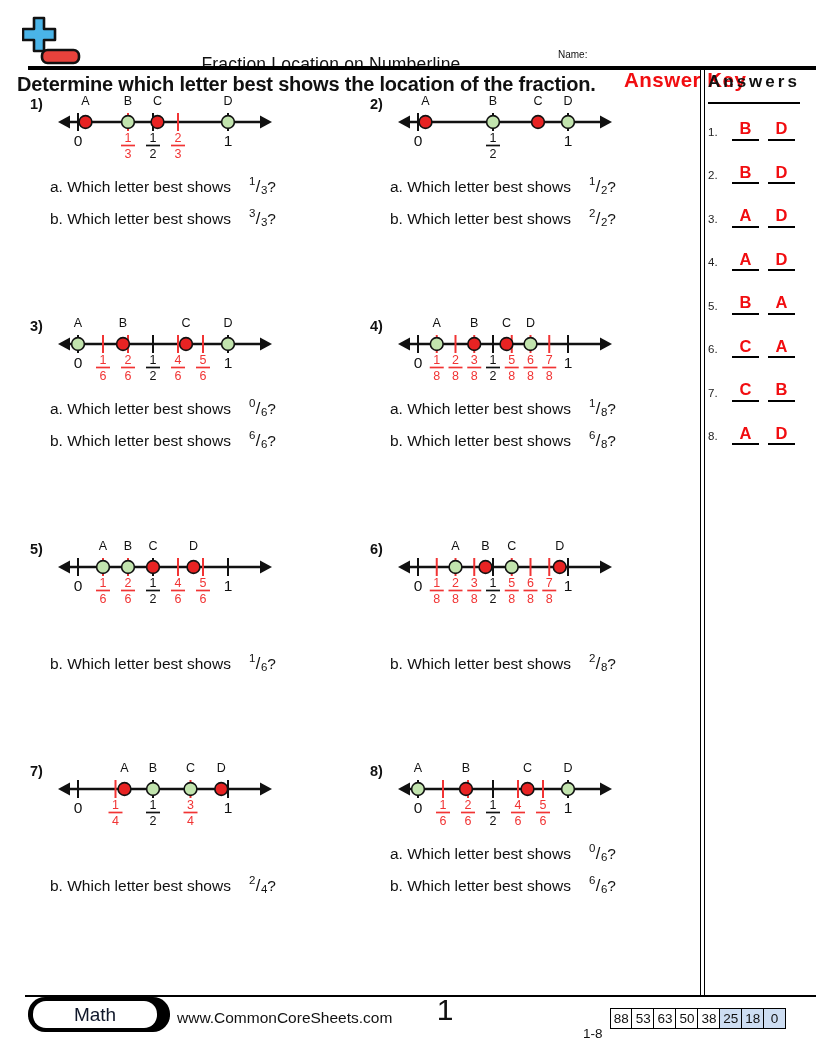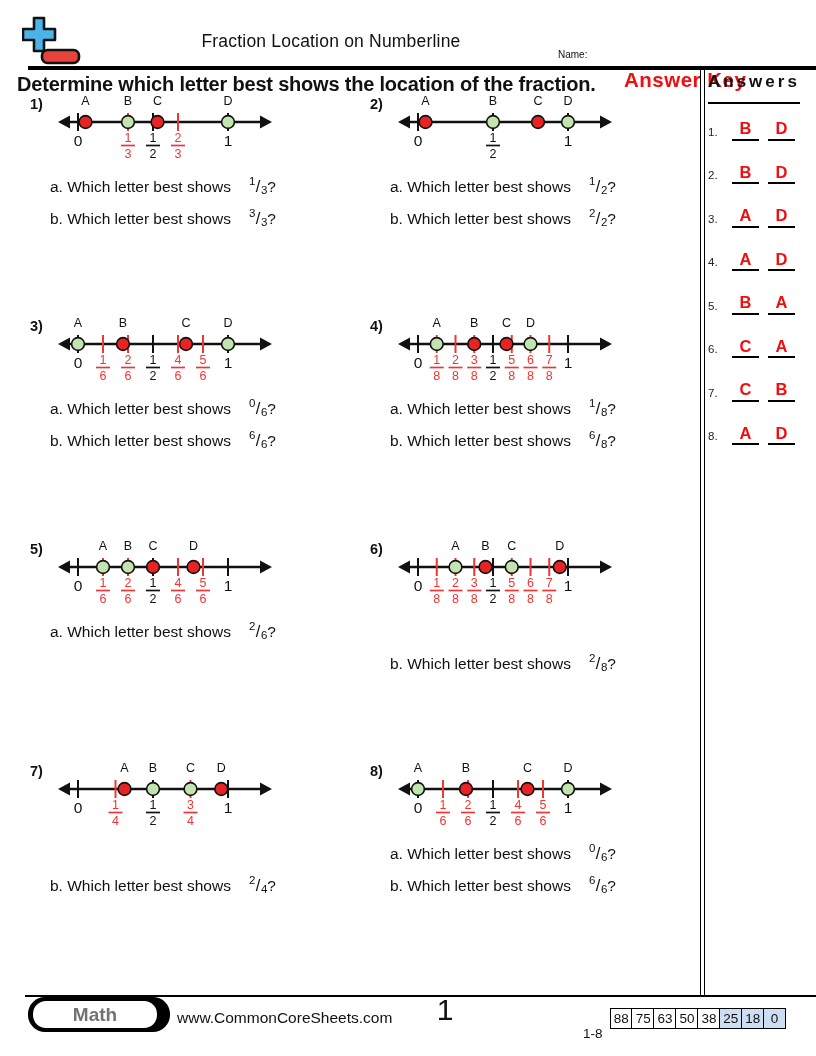--- a/index.html
+++ b/index.html
@@ -2,21 +2,21 @@
 <html style="--red-text: #f10d10; --score-hl: #cdddf2;"><head>
 <meta charset="utf-8">
 <style>
   html,body { margin:0; padding:0; }
   body {
     width:816px; height:1056px; background:#ffffff; position:relative;
     font-family:"Liberation Sans", sans-serif; color:#111; overflow:hidden;
   }
   
   .logo-svg { position:absolute; left:22px; top:16px; }
-  .title { position:absolute; left:166px; top:31px; width:330px; text-align:center;
+  .title { position:absolute; left:166px; top:54px; width:330px; text-align:center;
            font-size:17.5px; font-weight:500; letter-spacing:0.2px; }
   .name-label { position:absolute; left:558px; top:49px; font-size:10px; }
   .answer-key { position:absolute; left:624px; top:28px; font-size:20.5px; font-weight:700;
                 color:var(--red-text); letter-spacing:0.5px;margin-top:40px; }
   .header-rule { position:absolute; left:28px; top:66px; width:788px; height:4.2px; background:#000; }
   .instruction { position:absolute; left:17px; top:73px; font-size:20px; font-weight:700;
                  letter-spacing:-0.2px; }
   
   .ans-divider { position:absolute; left:700px; top:70px; height:926px; width:5px;
                  border-left:1.7px solid #000; border-right:1.7px solid #000; box-sizing:border-box; }
@@ -38,21 +38,21 @@
   .q-frac { margin-left:18px; }
   .q-sup { font-size:11.5px; vertical-align:7.5px; }
   .q-sub { font-size:11.5px; vertical-align:-2px; }
   .q-slash { font-size:16.5px; padding:0 0.5px; }
   
   .footer-rule { position:absolute; left:25px; top:995px; width:791px; height:1.7px; background:#000; }
   .math-badge { position:absolute; left:28px; top:997px; width:142px; height:35px;
                 background:#000; border-radius:17px; }
   .math-badge-inner { position:absolute; left:5px; top:4px; right:13px; bottom:4px; background:#fff;
                       border-radius:13px; display:flex; align-items:center; justify-content:center;
-                      font-size:19px; font-weight:700; color:#737373; }
+                      font-size:19px; font-weight:400; color:#0f172a; }
   .website { position:absolute; left:177px; top:1009px; font-size:15.5px; }
   .page-num { position:absolute; left:400px; top:993px; width:90px; text-align:center;
               font-size:30px; font-weight:500; }
   .score-table { position:absolute; left:583px; top:996px; display:flex; align-items:center; }
   .score-label { font-size:13.5px; margin-right:7px;margin-top:30px; }
   .score-cells { display:flex; }
   .score-cell { width:21.5px; height:19px; border:1.6px solid #000; margin-left:-1.6px;
                 display:flex; align-items:center; justify-content:center; font-size:13.5px;
                 background:#fff; }
   .score-cell.hl { background:var(--score-hl); }
@@ -301,21 +301,21 @@
         <text x="172" y="55" text-anchor="middle" font-size="15.5" fill="#111111">1</text>
         <circle cx="47.004999999999995" cy="31" r="6.4" fill="#c2e4ae" stroke="#111" stroke-width="1.6"></circle>
         <text x="47.004999999999995" y="13.5" text-anchor="middle" font-size="12.5" fill="#111111">A</text>
         <circle cx="71.995" cy="31" r="6.4" fill="#c2e4ae" stroke="#111" stroke-width="1.6"></circle>
         <text x="71.995" y="13.5" text-anchor="middle" font-size="12.5" fill="#111111">B</text>
         <circle cx="97" cy="31" r="6.4" fill="#e82323" stroke="#111" stroke-width="1.6"></circle>
         <text x="97" y="13.5" text-anchor="middle" font-size="12.5" fill="#111111">C</text>
         <circle cx="137.5" cy="31" r="6.4" fill="#e82323" stroke="#111" stroke-width="1.6"></circle>
         <text x="137.5" y="13.5" text-anchor="middle" font-size="12.5" fill="#111111">D</text>
       </svg>
-      <div class="q-line q-a"><span>a. Which letter best shows</span><span class="q-frac"><span class="q-sup">2</span><span class="q-slash">/</span><span class="q-sub">6</span></span><span>?</span></div>
+      <div class="q-line q-b"><span>b. Which letter best shows</span><span class="q-frac"><span class="q-sup">1</span><span class="q-slash">/</span><span class="q-sub">6</span></span><span>?</span></div>
     </div>
     <div class="problem" style="left: 364px; top: 540px;">
     <div class="p-num">6)</div>
   <svg width="220" height="76" viewBox="0 0 220 76" class="p-svg">
         <line x1="10" y1="31" x2="205" y2="31" stroke="#111111" stroke-width="2.4"></line>
         <polygon points="2,31 14,24.6 14,37.4" fill="#111111"></polygon>
         <polygon points="216,31 204,24.6 204,37.4" fill="#111111"></polygon>
         <line x1="22" y1="22" x2="22" y2="40" stroke="#111111" stroke-width="2"></line>
         <text x="22" y="55" text-anchor="middle" font-size="15.5" fill="#111111">0</text>
         <line x1="40.75" y1="22" x2="40.75" y2="40" stroke="#f13434" stroke-width="2"></line>
@@ -439,21 +439,21 @@
 <div class="footer-rule"></div>
 <div class="math-badge">
   <div class="math-badge-inner">Math</div>
 </div>
 <div class="website">www.CommonCoreSheets.com</div>
 <div class="page-num">1</div>
 <div class="score-table">
   <div class="score-label">1-8</div>
   <div class="score-cells" id="score-cells">
       <div class="score-cell first">88</div>
-      <div class="score-cell">75</div>
+      <div class="score-cell">53</div>
       <div class="score-cell">63</div>
       <div class="score-cell">50</div>
       <div class="score-cell">38</div>
       <div class="score-cell hl">25</div>
       <div class="score-cell hl">18</div>
       <div class="score-cell hl">0</div>
     </div>
 </div>
 
 </body></html>

